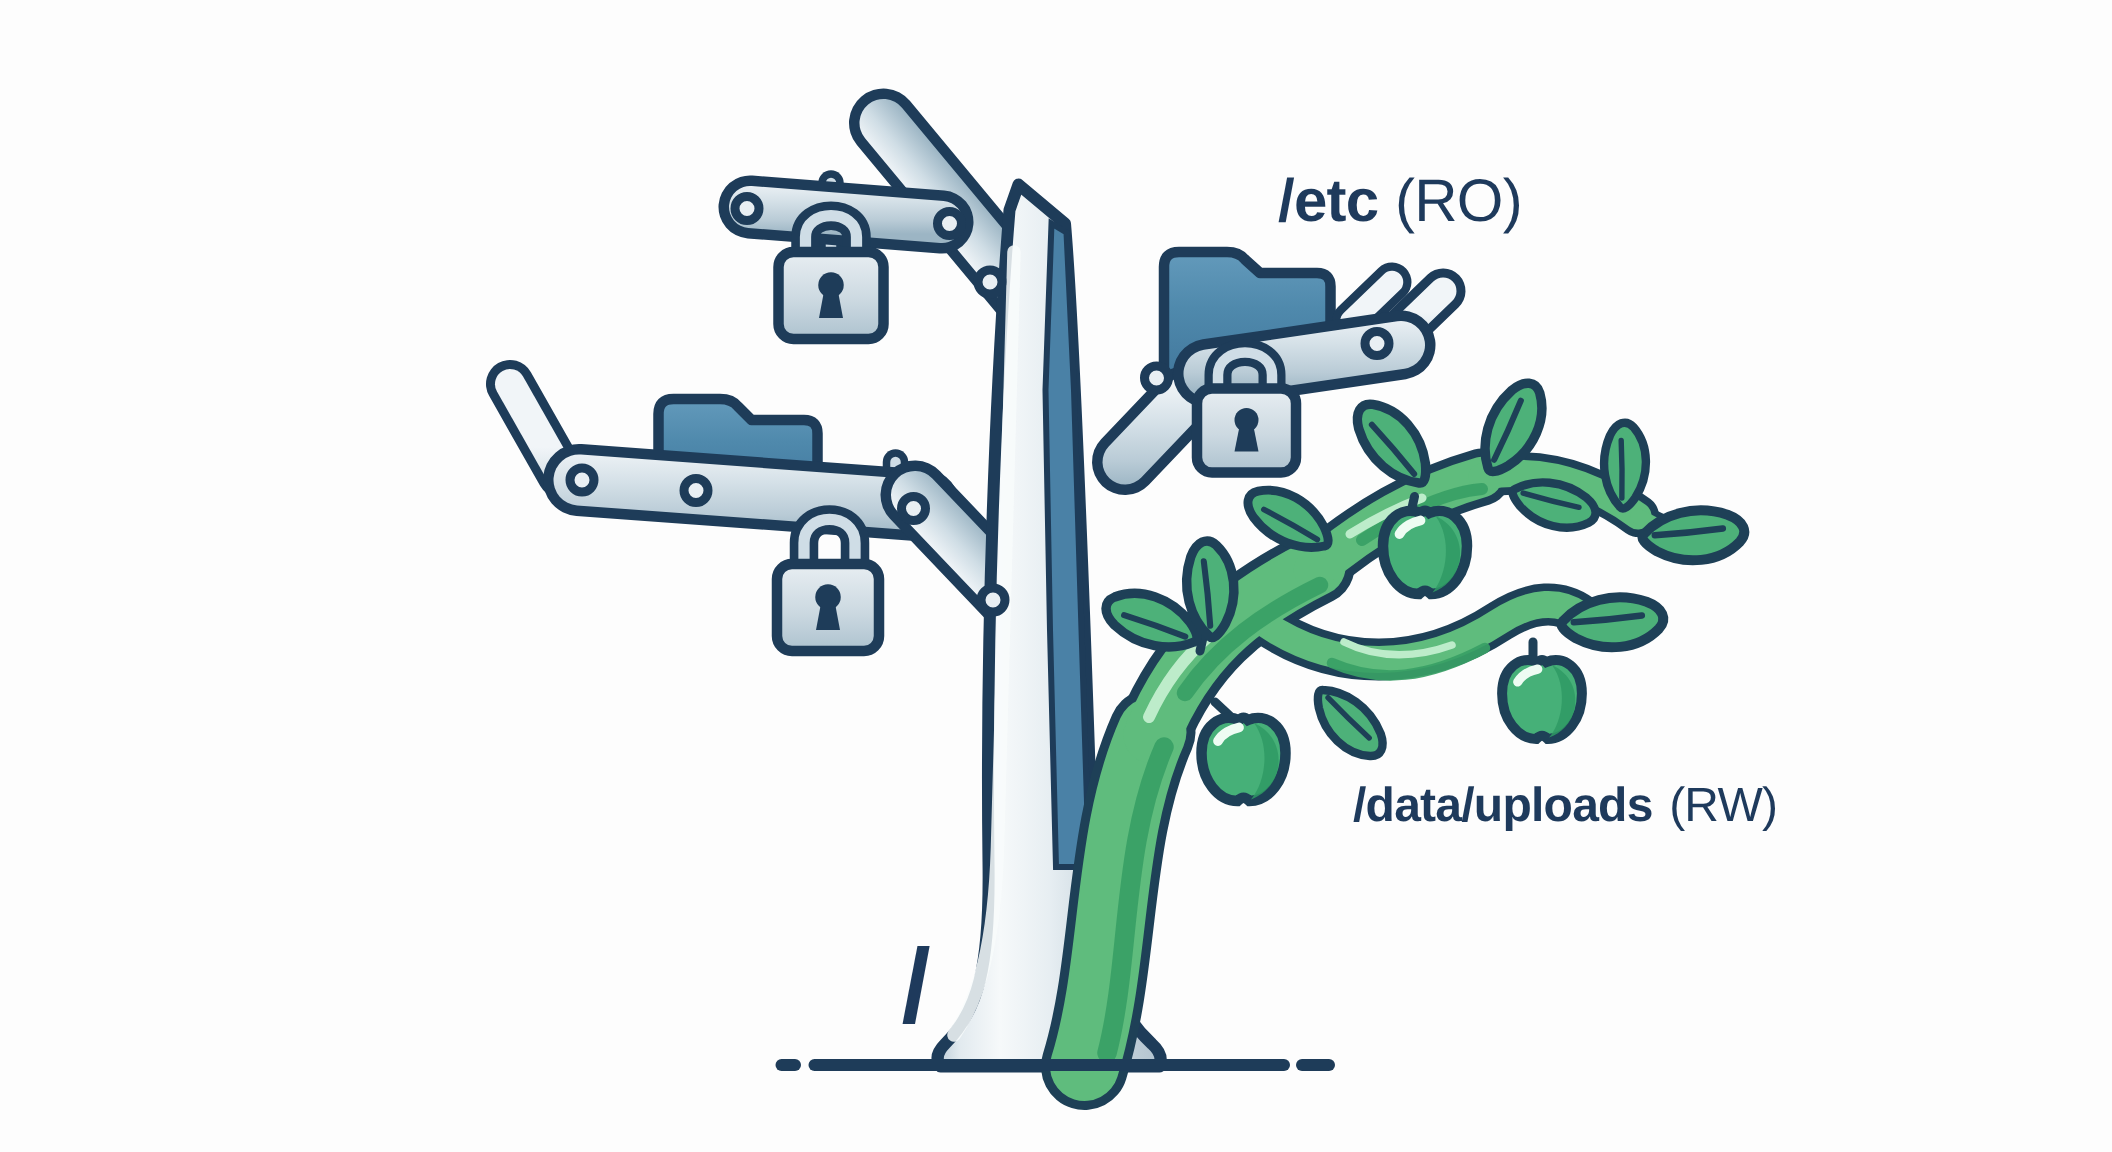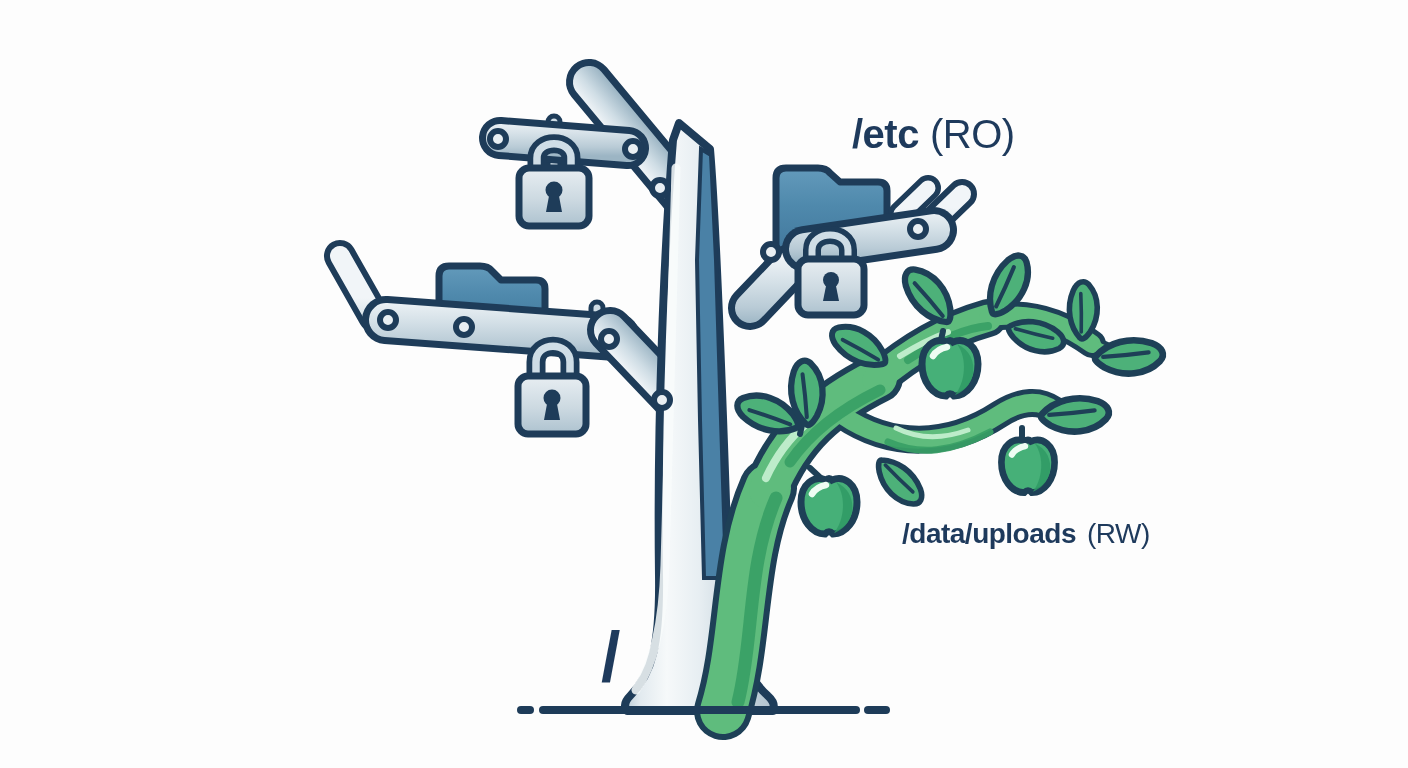--- a/index.html
+++ b/index.html
@@ -227,18 +227,18 @@
   <g class="ground">
     <path d="M521,710 L530,710"></path>
     <path d="M543,710 L856,710"></path>
     <path d="M868,710 L886,710"></path>
   </g>
 </svg>
 
 <div class="label" style="left:852px;top:114px;font-size:40px;">
   <span class="lp">/etc</span><span class="lm">(RO)</span>
 </div>
-<div class="label" style="left:902px;top:520px;font-size:28px;text-align:center;">
+<div class="label" style="left:902px;top:520px;font-size:32px;text-align:center;">
   <span class="lp">/data/uploads</span><span class="lm">(RW)</span>
 </div>
 <div class="label root-label" style="left:601px;top:622px;font-size:70px;">/</div>
 
 </div>
 
 </body></html>

